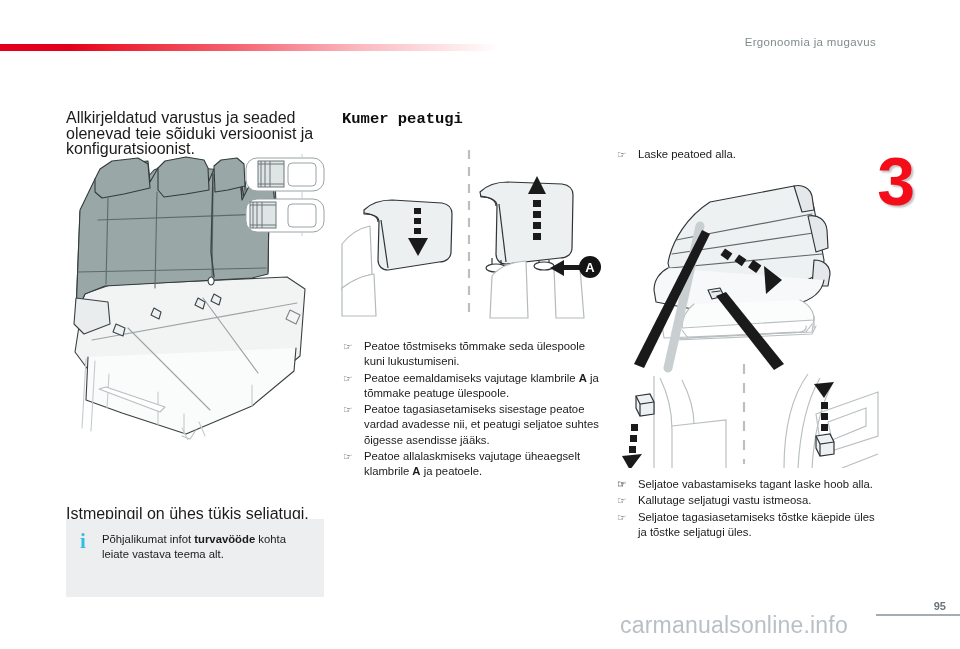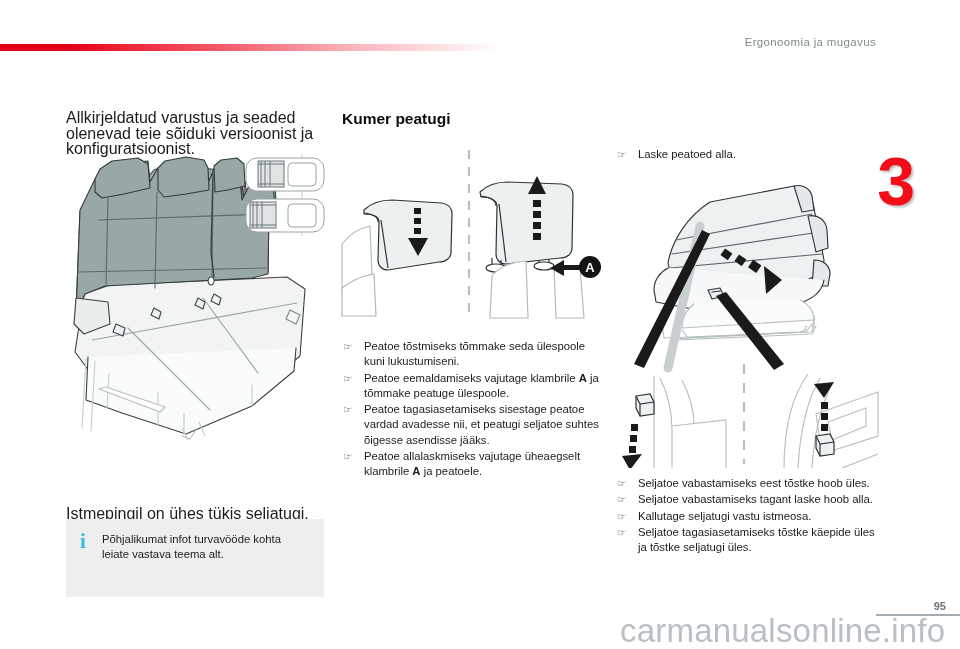--- a/index.html
+++ b/index.html
@@ -62,21 +62,21 @@
     color: #1b1b1b;
   }
 
   .section-head {
     position: absolute;
     font-size: 15.5px;
     font-weight: bold;
     color: #0d0d0d;
     white-space: nowrap;
   }
-  .section-head.mid   { left: 342px; top: 110px; }
+  .section-head.mid   { left: 342px; top: 110px; font-family: Liberation Mono, monospace; }
   .section-head.right { left: 616px; top: 110px; }
 
   
   .illus { position: absolute; }
   .illus svg { display: block; }
   .illus-left  { left: 62px;  top: 152px; }
   .illus-mid   { left: 340px; top: 148px; }
   .illus-right { left: 616px; top: 168px; }
 
   
@@ -123,40 +123,40 @@
     font-family: "Liberation Serif", serif;
   }
   .info-text {
     position: absolute;
     left: 36px; top: 13px;
     width: 208px;
     font-size: 11.3px;
     line-height: 15.3px;
     color: #1b1b1b;
   }
-  .info-text b { font-weight: normal; }
+  .info-text b { font-weight: bold; }
 
   
   .footer-rule {
     position: absolute;
     left: 876px; top: 614px;
     width: 84px; height: 2px;
     background: #a6adb2;
   }
   .page-number {
     position: absolute;
     right: 14px; top: 600px;
     font-size: 11px;
     font-weight: bold;
     color: #6c7378;
   }
   .watermark {
     position: absolute;
     left: 620px; top: 612px;
-    font-size: 33px;
+    font-size: 23px;
     color: #b9bfc4;
     letter-spacing: 0.2px;
     white-space: nowrap;
   }
 </style>
 </head>
 <body>
 
 <div class="page">
 
@@ -386,21 +386,21 @@
       <g fill="#1a1a1a">
         <path d="M198,216 L218,214 L208,230 Z"></path>
         <rect x="205" y="234" width="7" height="7"></rect>
         <rect x="205" y="245" width="7" height="7"></rect>
         <rect x="205" y="256" width="7" height="7"></rect>
       </g>
     </svg>
   </div>
 
   <ul class="bullets bullets-right-bottom">
-      <li><span class="bullet-glyph">☞</span><span>Seljatoe vabastamiseks eest tõstke hoob üles.</span></li>
+      <li><span class="bullet-glyph">☞</span></li>
       <li><span class="bullet-glyph">☞</span><span>Seljatoe vabastamiseks tagant laske hoob alla.</span></li>
       <li><span class="bullet-glyph">☞</span><span>Kallutage seljatugi vastu istmeosa.</span></li>
       <li><span class="bullet-glyph">☞</span><span>Seljatoe tagasiasetamiseks tõstke käepide üles ja tõstke seljatugi üles.</span></li>
     </ul>
 
   <div class="footer-rule"></div>
   <div class="page-number">95</div>
   <div class="watermark">carmanualsonline.info</div>
 
 </div>

